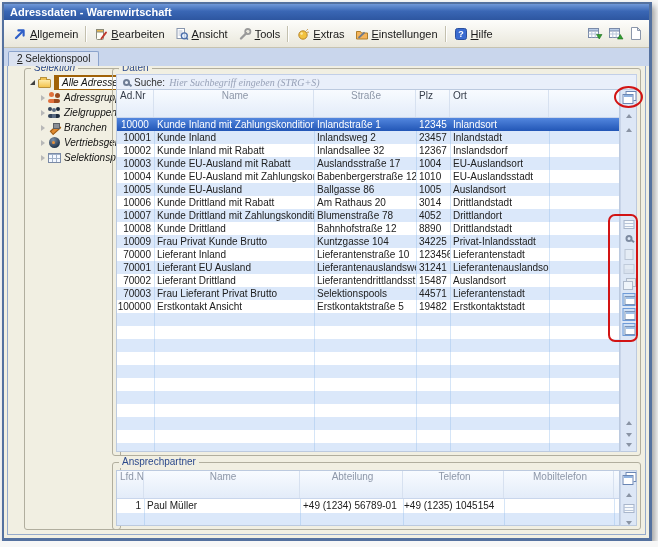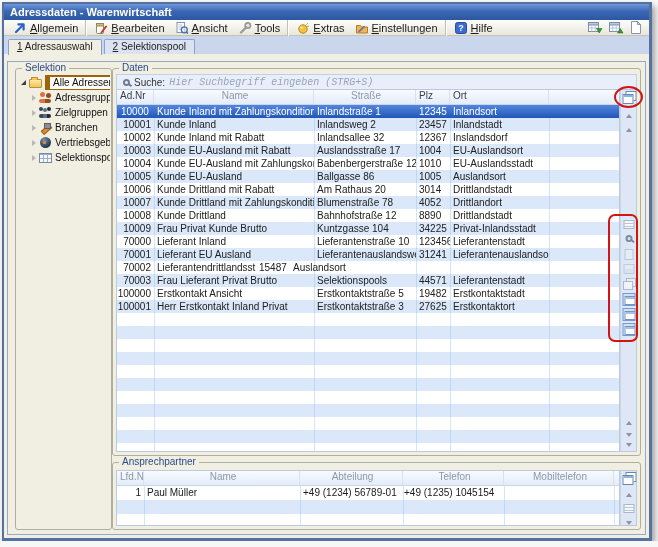--- a/index.html
+++ b/index.html
@@ -4,40 +4,40 @@
 <style>
   html,body{margin:0;padding:0;background:#f7f7f7;font-family:"Liberation Sans",sans-serif;}
   *{box-sizing:border-box;}
   .window{position:relative;width:650px;height:539px;margin:2px 0 0 2px;border:2px solid #54719f;
     border-right-width:3px;border-bottom-width:3px;background:#f1efe2;
     box-shadow:3px 4px 6px rgba(0,0,0,.35);}
   
   .titlebar{height:16px;background:linear-gradient(180deg,#7098d8 0%,#3a67b5 45%,#2d56a0 100%);
     color:#fff;font-size:11px;font-weight:bold;line-height:16px;padding-left:6px;white-space:nowrap;}
   
-  .menubar{height:16px;background:linear-gradient(180deg,#fdfdfb,#e9e7db);border-bottom:1px solid #c6c3b1;
+  .menubar{height:28px;background:linear-gradient(180deg,#fdfdfb,#e9e7db);border-bottom:1px solid #c6c3b1;
     display:flex;align-items:center;padding:0 4px;font-size:11px;color:#1a1a1a;}
   .mitem{display:flex;align-items:center;gap:3px;padding:2px 5px;cursor:default;}
   .mlabel{display:inline-block;}
   .mlabel::first-letter{text-decoration:underline;}
   .msep{width:2px;height:16px;border-left:1px solid #c3c0ae;border-right:1px solid #ffffff;margin:0 2px;}
   .mright{margin-left:auto;display:flex;gap:5px;align-items:center;padding-right:3px;}
   
   .tabstrip{height:18px;background:#c9d6ec;padding:3px 0 0 4px;display:flex;gap:2px;position:relative;z-index:2;}
   .tab{font-size:10px;line-height:12px;padding:1px 8px 2px;border:1px solid #8ba3cc;border-bottom:none;
     border-radius:2px 2px 0 0;background:#dbe2f0;color:#222;}
   .tab.active{background:#f1efe2;padding-bottom:3px;margin-bottom:-1px;}
   .tlbl{display:inline-block;}
   .tlbl::first-letter{text-decoration:underline;}
   
   .content{position:absolute;left:3px;right:3px;top:57px;bottom:3px;border:1px solid #95aacb;background:#f1efe2;z-index:1;}
   
   .gbox{position:absolute;border:1px solid #b1ae9e;border-radius:3px;}
   .glabel{position:absolute;top:-7px;left:6px;font-size:10px;line-height:12px;color:#2c4a8c;background:#f1efe2;padding:0 3px;white-space:nowrap;}
-  .box-selektion{left:7px;top:6px;width:97px;bottom:4px;}
+  .box-selektion{left:16px;top:6px;width:97px;bottom:4px;font-style:italic;}
   .box-daten{left:104px;top:6px;right:4px;height:388px;}
   .box-ansprech{left:104px;top:400px;right:4px;bottom:4px;}
   
   .tree{padding:6px 1px 0 3px;font-size:10px;color:#111;}
   .titem{display:flex;align-items:center;height:15px;white-space:nowrap;overflow:hidden;}
   .twist{width:9px;display:flex;justify-content:center;align-items:center;flex:none;}
   .tw-exp{width:0;height:0;border-left:5px solid transparent;border-bottom:5px solid #404040;}
   .tw-col{width:0;height:0;border-top:3px solid transparent;border-bottom:3px solid transparent;border-left:4px solid #b8b8b8;}
   .ticon{width:15px;height:13px;position:relative;flex:none;margin-right:2px;display:flex;align-items:center;justify-content:center;}
   .child{padding-left:10px;}
@@ -58,27 +58,27 @@
   .i-globe::after{content:"";position:absolute;left:3px;top:4px;width:3px;height:3px;border-radius:50%;background:#e8913a;}
   .i-pool{width:13px;height:10px;border:1px solid #7a8aa6;background:
     repeating-linear-gradient(90deg,transparent 0 3px,#9fb0c8 3px 4px),
     repeating-linear-gradient(0deg,transparent 0 3px,#9fb0c8 3px 4px),#f4f8ff;}
   
   .dinner{position:absolute;left:3px;right:3px;top:5px;bottom:3px;display:flex;flex-direction:column;}
   .searchrow{height:15px;flex:none;background:#e9effa;border:1px solid #c2cfe8;border-bottom:none;
     display:flex;align-items:center;gap:4px;padding-left:4px;font-size:10px;}
   .search-label{font-weight:normal;color:#333;}
   .search-input{flex:1;border:none;background:transparent;font-size:10px;font-style:italic;color:#5a6478;
-    font-family:Liberation Mono, monospace;outline:none;padding:0;}
+    font-family:Liberation Serif, serif;outline:none;padding:0;}
   .search-input::placeholder{color:#98a2b8;font-style:italic;}
   .mag{width:7px;height:7px;border:2px solid #6f7d95;border-radius:50%;position:relative;flex:none;margin-left:2px;}
   .mag::after{content:"";position:absolute;width:4px;height:2px;background:#6f7d95;right:-4px;bottom:-2px;transform:rotate(40deg);}
   .dmain{flex:1;display:flex;min-height:0;}
   .tablewrap{flex:1;display:flex;flex-direction:column;background:#fff;border:1px solid #bccadf;min-width:0;}
-  .thead{display:flex;height:15px;flex:none;background:linear-gradient(180deg,#f8fbff,#e3ecf9);
+  .thead{display:flex;height:28px;flex:none;background:linear-gradient(180deg,#f8fbff,#e3ecf9);
     border-bottom:1px solid #c9d6ec;font-size:10px;line-height:12px;}
   .hcell{padding-left:3px;border-right:1px solid #d7e1f0;white-space:nowrap;overflow:hidden;}
   .hd{color:#353c49;}.hg{color:#8d97a8;text-align:center;}
   .h-flex{flex:1;border-right:none;}
   .tbody{flex:1;position:relative;overflow:hidden;background:repeating-linear-gradient(180deg,#ffffff 0 13px,#dbe8fa 13px 26px);}
   .tbody2{background:repeating-linear-gradient(180deg,#ffffff 0 14px,#dbe8fa 14px 28px);}
   .vline{position:absolute;top:0;bottom:0;width:1px;background:rgba(150,190,235,.40);}
   .trow{display:flex;height:13px;font-size:10px;line-height:13px;color:#202020;position:relative;}
   .trow.selected{background:linear-gradient(180deg,#5286de,#2256b6);color:#fff;}
   .cell{padding-left:3px;white-space:nowrap;overflow:hidden;}
@@ -194,21 +194,20 @@
           <path d="M9.5 13h5.5l-2.75-4.5z" fill="#2f9e2f" stroke="#1e6e1e" stroke-width="0.6"></path>
         </svg>
       <svg width="13" height="15" viewBox="0 0 13 15">
           <path d="M2.5 1.5h6l3 3v9h-9z" fill="#fff" stroke="#8a96aa"></path>
           <path d="M8.5 1.5v3h3z" fill="#dde6f2" stroke="#8a96aa"></path>
         </svg>
     </div>
   </div>
 
   <div class="tabstrip">
-    <div class="tab active"><span class="tlbl">1 Adressauswahl</span></div>
     <div class="tab"><span class="tlbl">2 Selektionspool</span></div>
   </div>
 
   <div class="content">
 
     <div class="gbox box-selektion">
       <span class="glabel">Selektion</span>
       <div class="tree">
         <div class="titem">
           <span class="twist">
@@ -395,20 +394,21 @@
                   <div class="cell c-nr">70001</div>
                   <div class="cell c-name">Lieferant EU Ausland</div>
                   <div class="cell c-str">Lieferantenauslandsweg 2</div>
                   <div class="cell c-plz">31241</div>
                   <div class="cell c-ort">Lieferantenauslandsort</div>
                   <div class="cell c-fill"></div>
                 </div>
 
                 <div class="trow">
                   <div class="cell c-nr">70002</div>
+                  <div class="cell c-name">Lieferant Drittland</div>
                   <div class="cell c-str">Lieferantendrittlandsstraße 65</div>
                   <div class="cell c-plz">15487</div>
                   <div class="cell c-ort">Auslandsort</div>
                   <div class="cell c-fill"></div>
                 </div>
 
                 <div class="trow">
                   <div class="cell c-nr">70003</div>
                   <div class="cell c-name">Frau Lieferant Privat Brutto</div>
                   <div class="cell c-str">Selektionspools</div>
@@ -419,28 +419,20 @@
 
                 <div class="trow">
                   <div class="cell c-nr">100000</div>
                   <div class="cell c-name">Erstkontakt Ansicht</div>
                   <div class="cell c-str">Erstkontaktstraße 5</div>
                   <div class="cell c-plz">19482</div>
                   <div class="cell c-ort">Erstkontaktstadt</div>
                   <div class="cell c-fill"></div>
                 </div>
 
-                <div class="trow">
-                  <div class="cell c-nr">100001</div>
-                  <div class="cell c-name">Herr Erstkontakt Inland Privat</div>
-                  <div class="cell c-str">Erstkontaktstraße 3</div>
-                  <div class="cell c-plz">27625</div>
-                  <div class="cell c-ort">Erstkontaktort</div>
-                  <div class="cell c-fill"></div>
-                </div>
               </div>
           </div>
           <div class="strip">
             <span class="sicon i-chooser" style="top:1px;"></span>
             <div class="ann ann-ellipse" style="top:-4px;left:-7px;width:29px;height:22px;"></div>
             <span class="sicon arr-up" style="top:24px;"></span>
             <span class="sicon arr-up" style="top:38px;"></span>
             <span class="sicon s-lines" style="top:130px;"></span>
             <span class="sicon s-mag" style="top:145px;"></span>
             <span class="sicon s-doc" style="top:159px;"></span>

